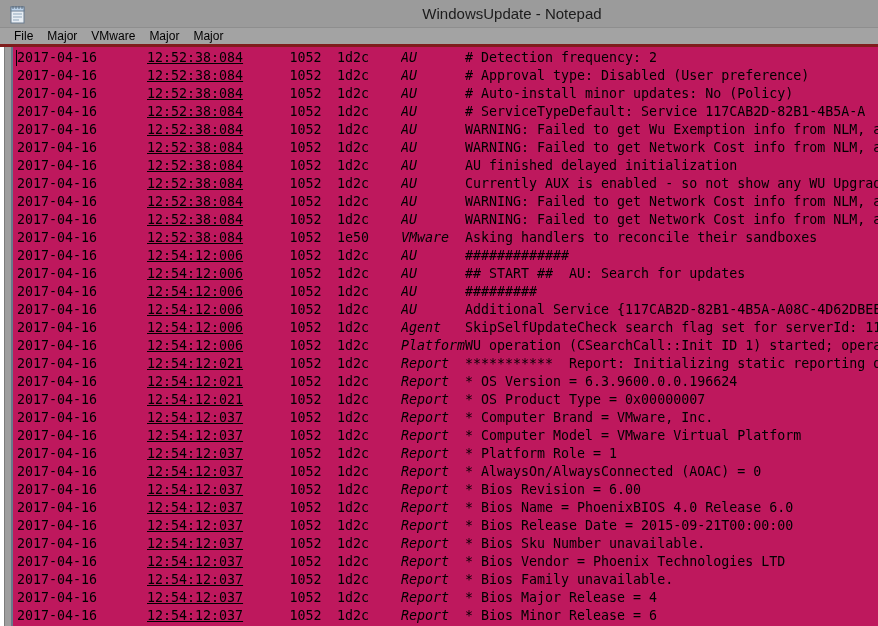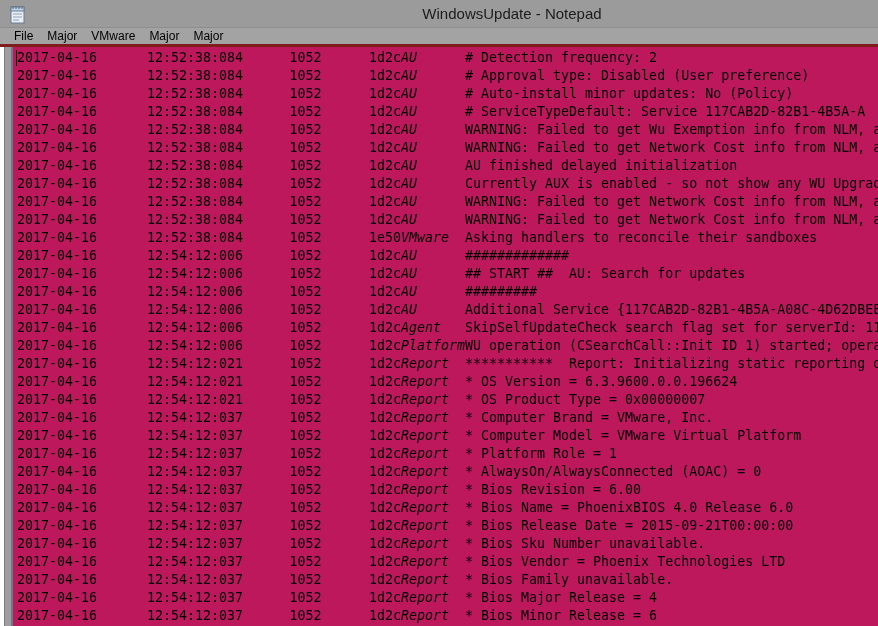--- a/index.html
+++ b/index.html
@@ -51,23 +51,23 @@
     box-sizing:border-box;
   }
   #log-lines{
     position:absolute;left:0;top:2px;width:1400px;
     font-family:"DejaVu Sans Mono","Liberation Mono",monospace;
     font-size:13.3px;color:#000;
   }
   .row{display:flex;height:18px;line-height:18px;padding-left:13px;white-space:pre;}
   .c{flex:none;overflow:hidden;}
   .date{width:130px;}
-  .time{width:127px;}
+  .time{width:127px;text-decoration:underline;}
   .pid{width:63px;text-align:center;}
-  .tid{width:64px;text-align:right;}
+  .tid{width:64px;}
   .comp{width:64px;font-style:italic;}
   .msg{flex:1 1 auto;}
   #caret{
     position:absolute;left:12px;top:3px;width:1px;height:16px;background:#000;
   }
 </style>
 </head>
 <body>
 
 <div id="window">

